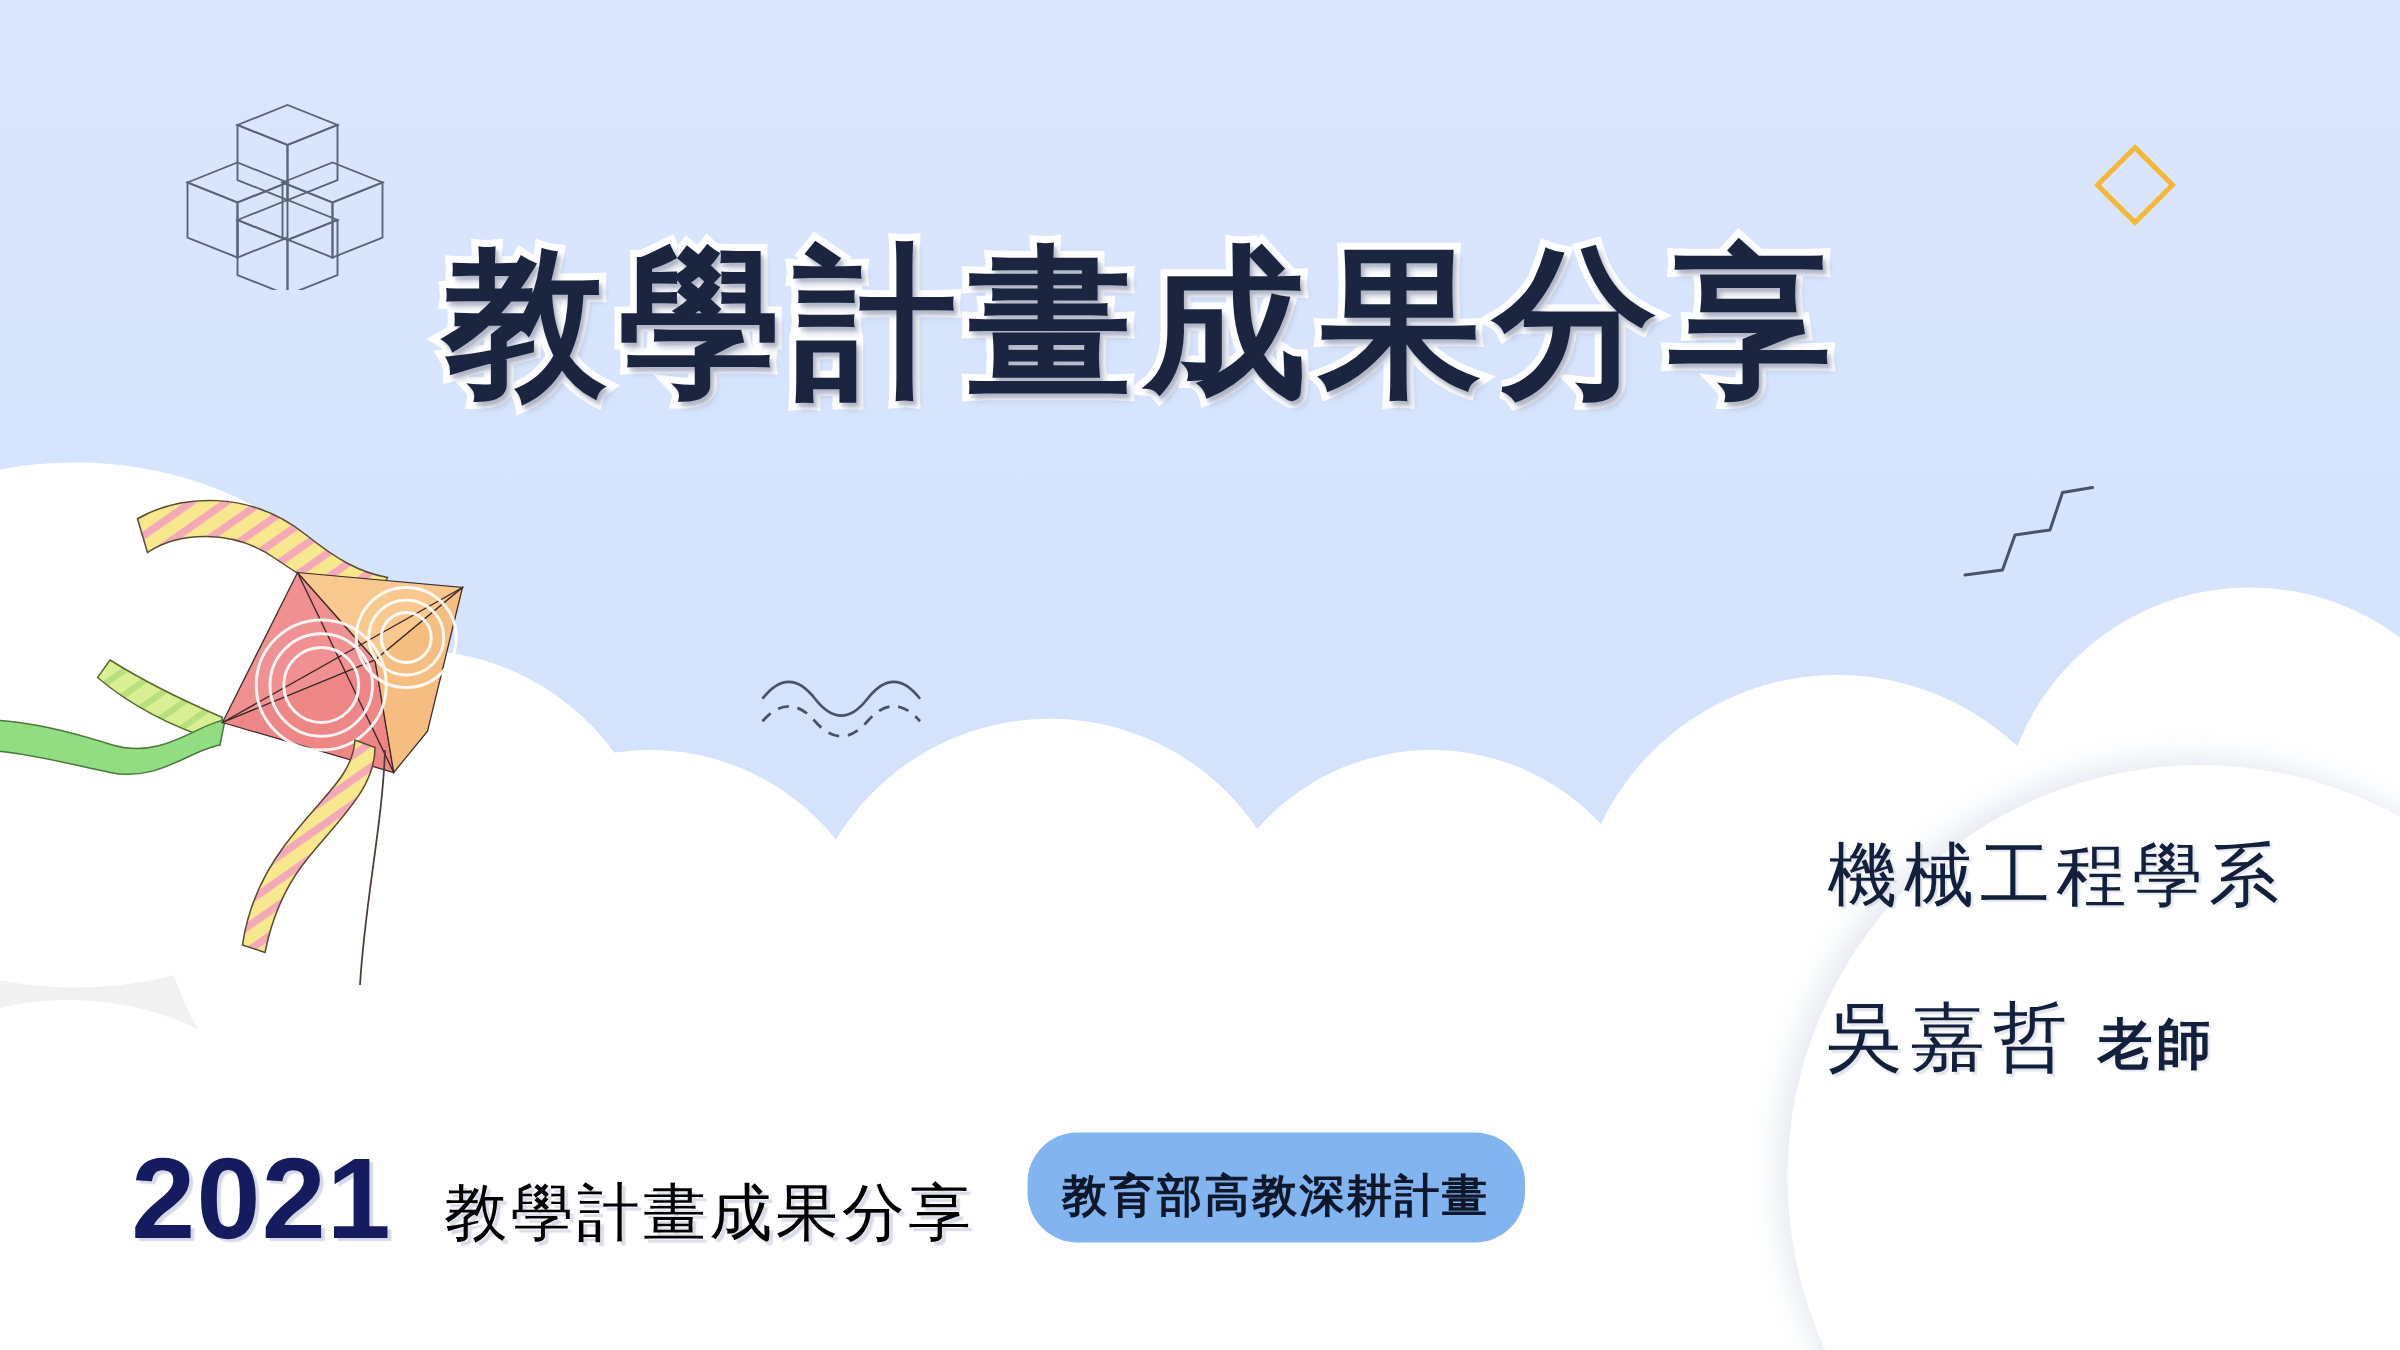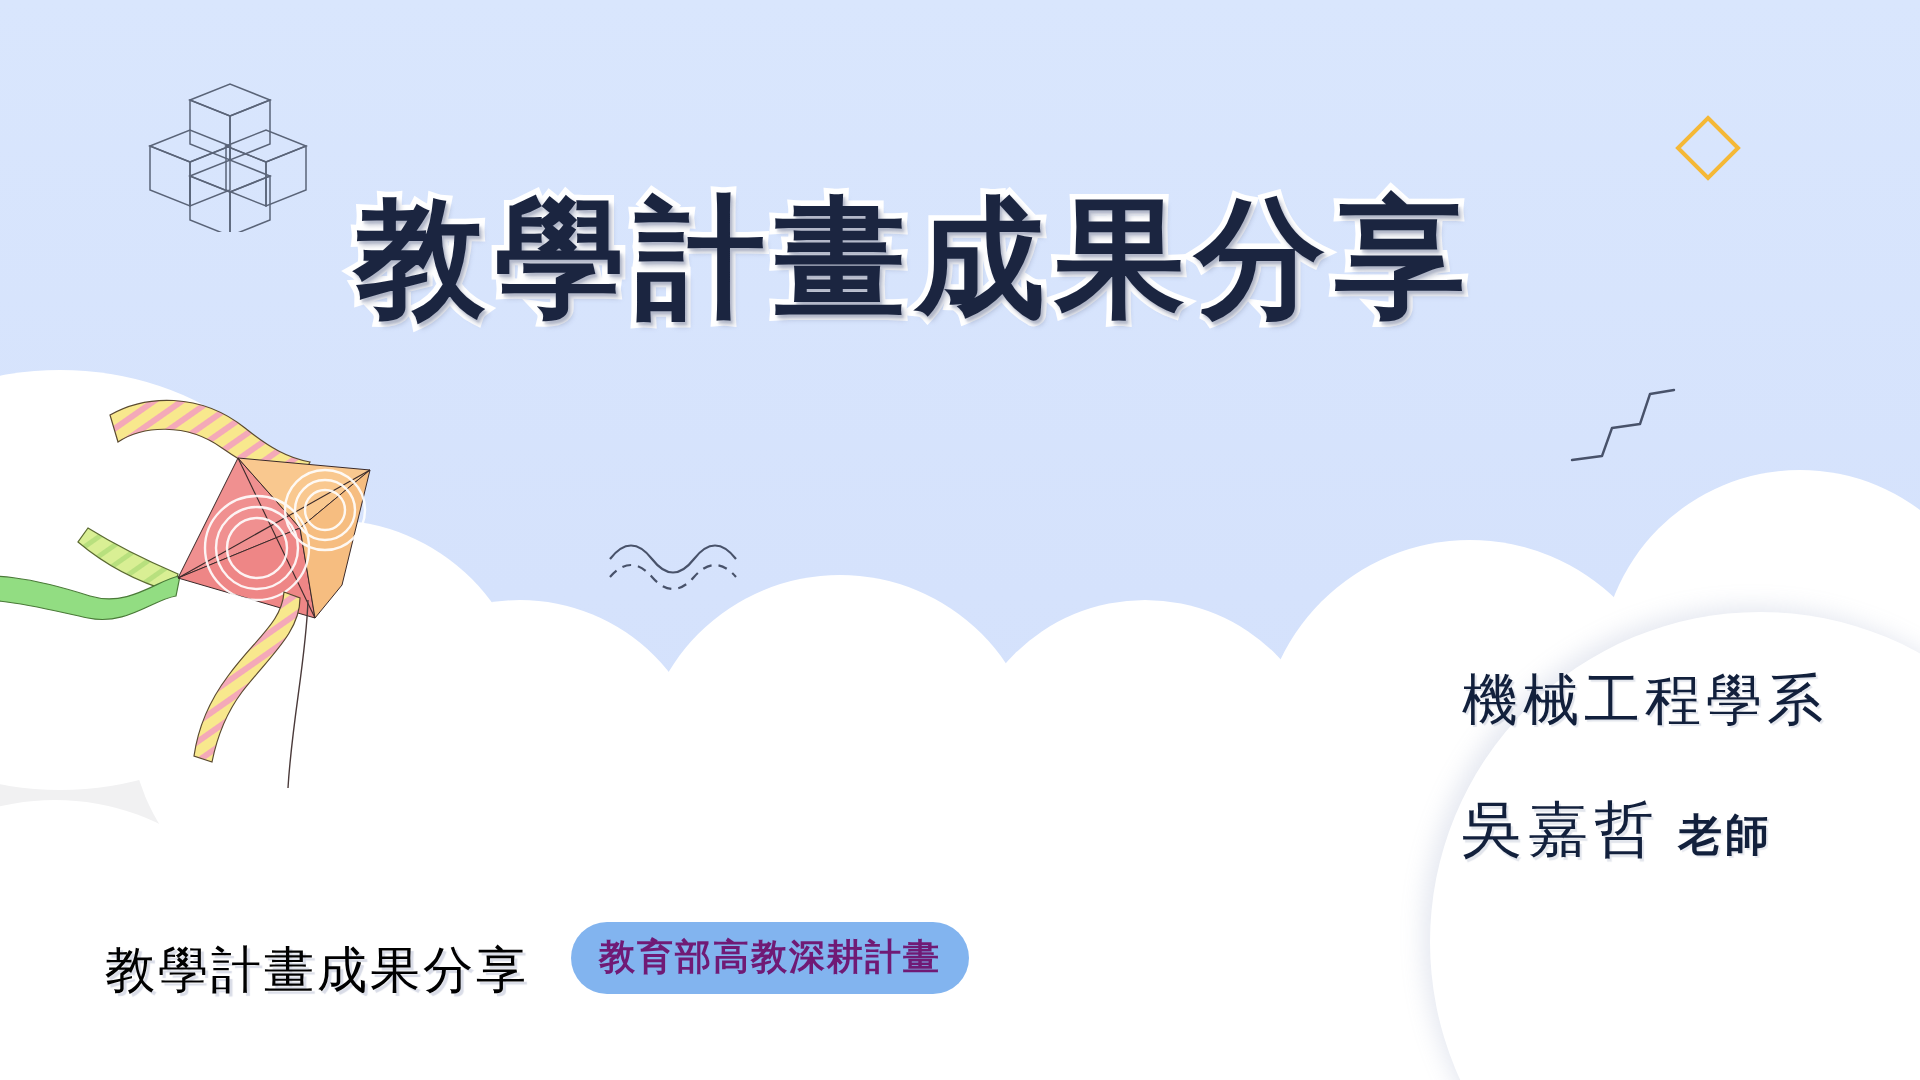--- a/index.html
+++ b/index.html
@@ -81,26 +81,26 @@
     font-weight:400;
     color:#000000;
     letter-spacing:3px;
     line-height:1;
     padding-bottom:7px;
     white-space:nowrap;
     text-shadow:3px 3px 1px rgba(120,130,170,.28);
   }
   #program-badge {
     background:#82b4ef;
-    color:#701a75;
+    color:#0f172a;
     font-size:36px;
     font-weight:700;
     letter-spacing:2px;
     line-height:1;
-    padding:17px 28px 19px;
+    padding:33px 28px 19px;
     border-radius:40px;
     white-space:nowrap;
     margin-bottom:8px;
   }
 
   
   #presenter-circle {
     position:absolute;
     left:1430px; top:612px;
     width:660px; height:660px;
@@ -278,17 +278,18 @@
       <span id="presenter-name">吳嘉哲</span>
       <span id="presenter-role">老師</span>
     </div>
   </div>
 
   <div id="title-block">
     <div id="main-title">教學計畫成果分享</div>
   </div>
 
   <div id="bottom-bar">
+    <div id="year">2021</div>
     <div id="subtitle">教學計畫成果分享</div>
     <div id="program-badge">教育部高教深耕計畫</div>
   </div>
 
 </div>
 
 </body></html>

